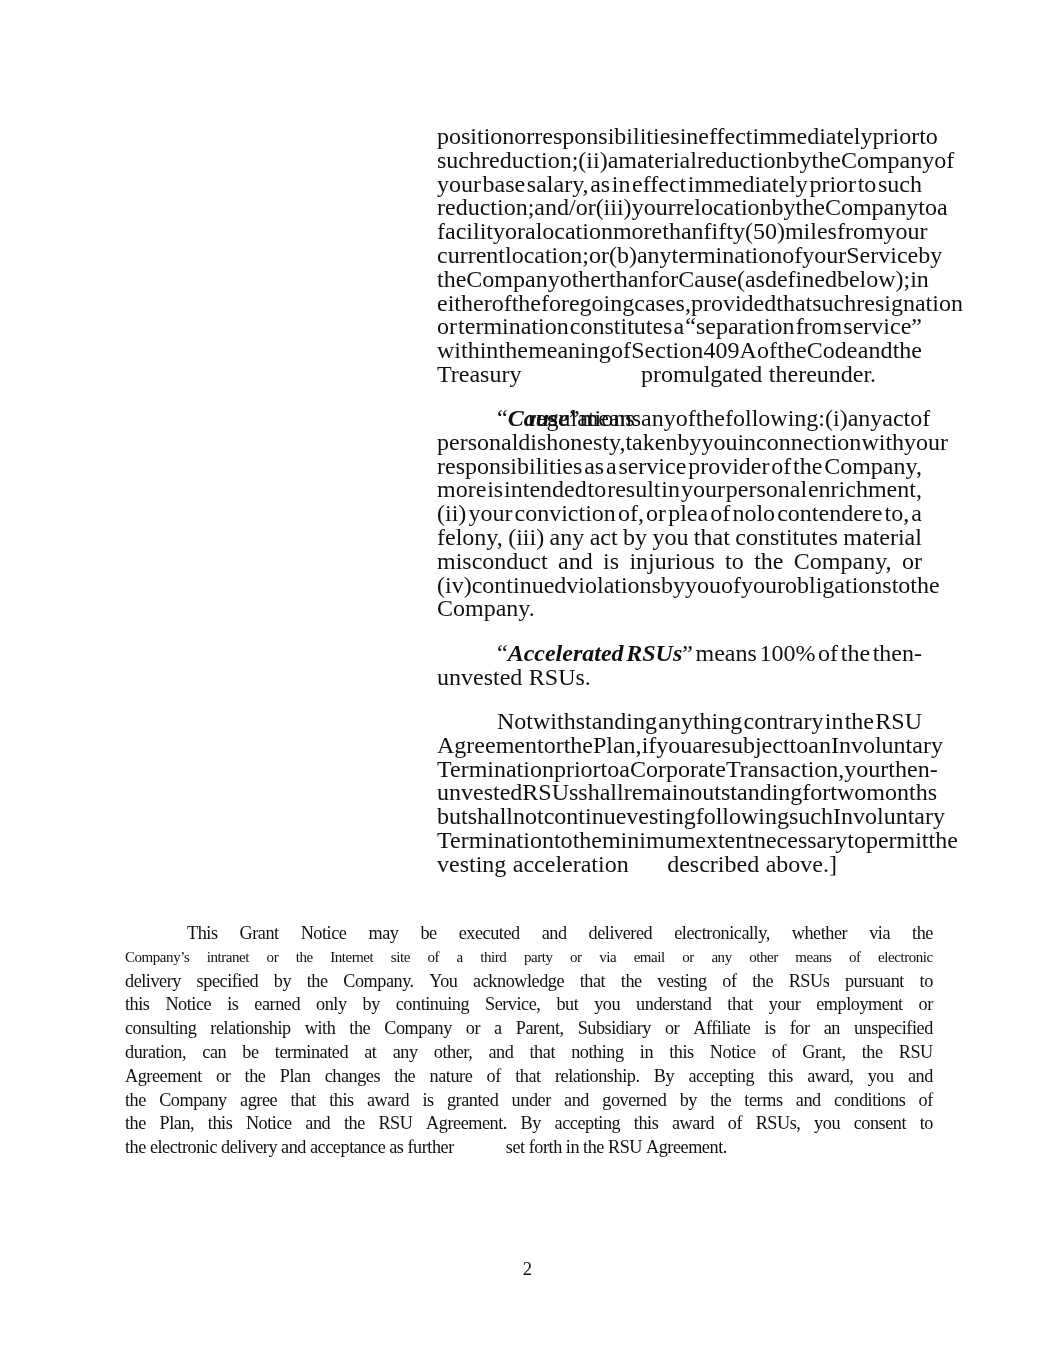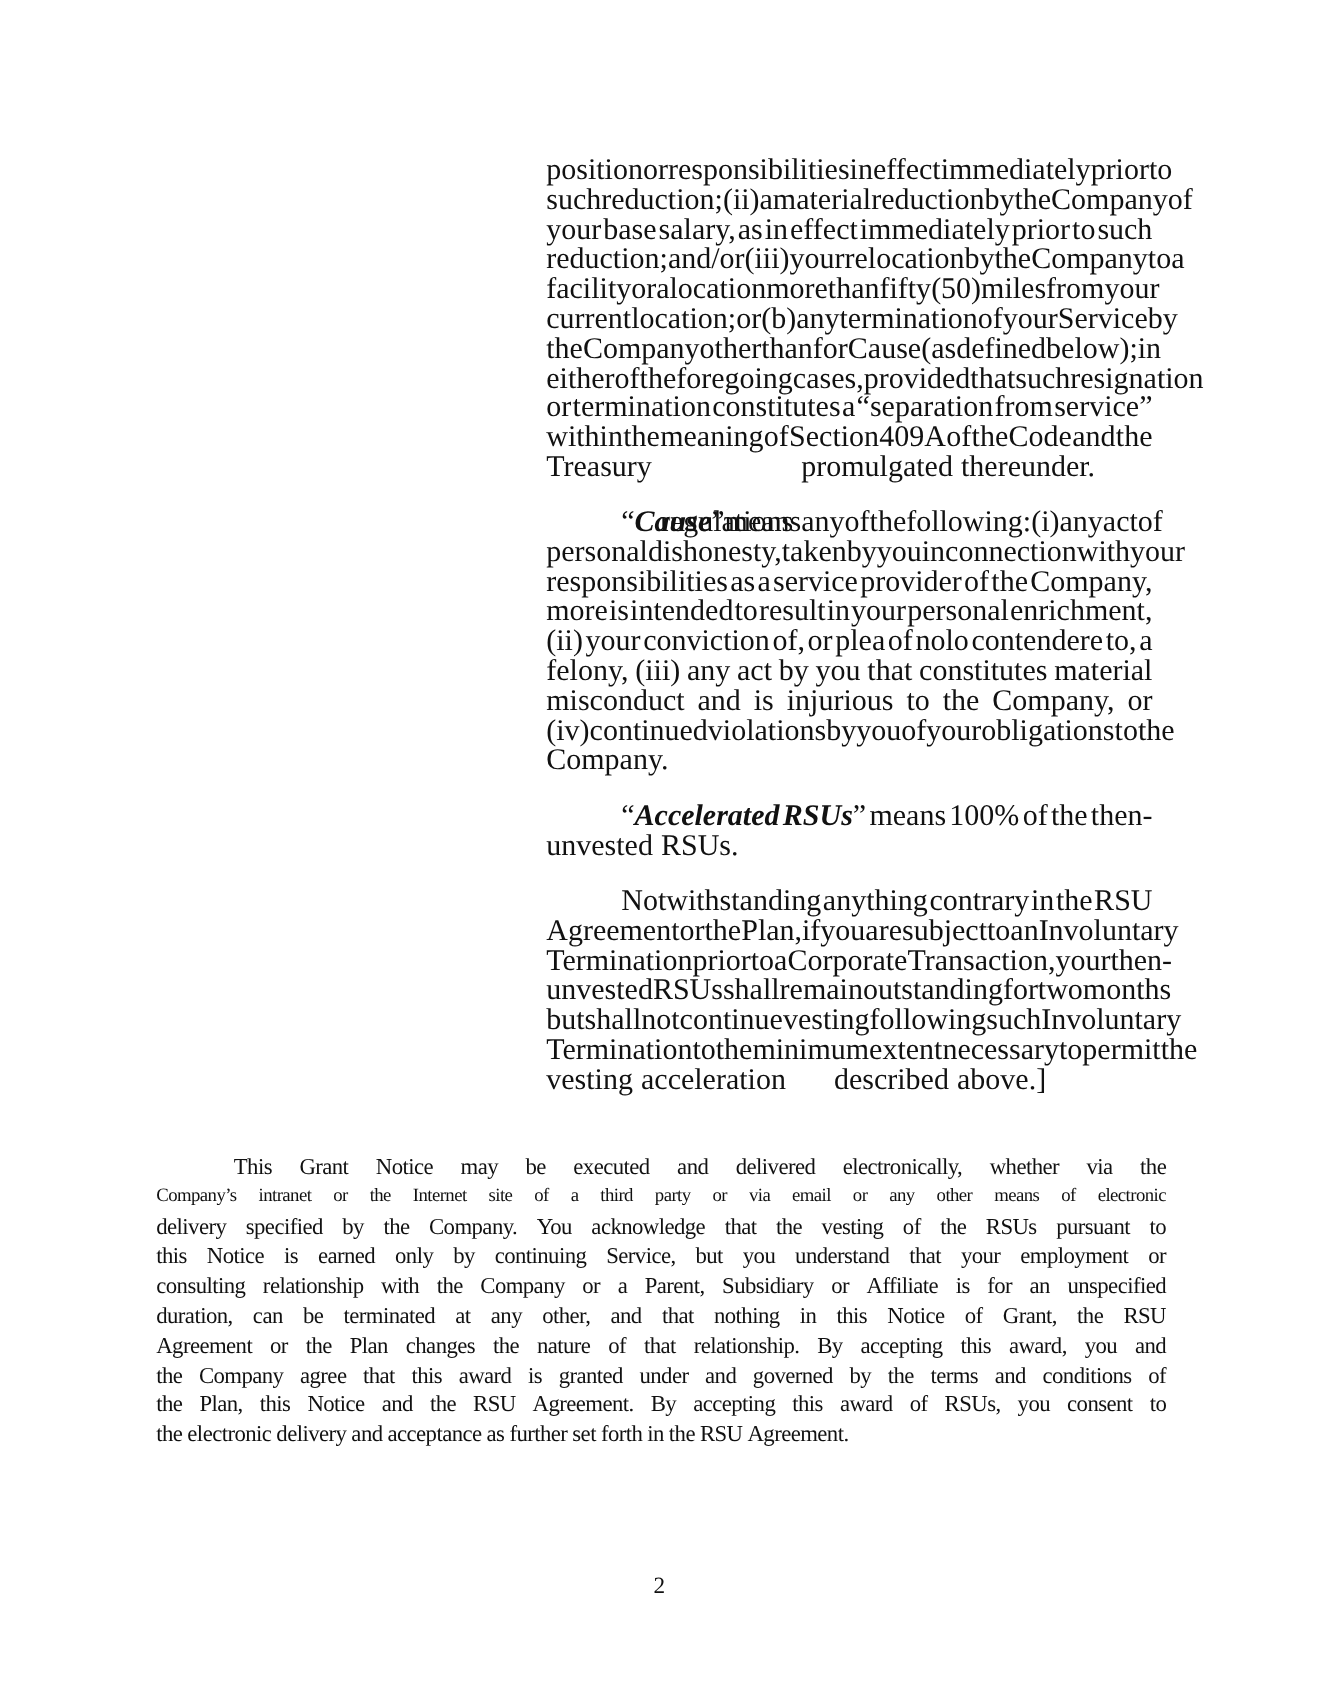--- a/index.html
+++ b/index.html
@@ -495,21 +495,21 @@
         <span>to</span>
       </div>
       <div class="jline last" style="font-size: 18.2px; letter-spacing: -0.45px;">
         <span style="margin-right: 0.22em;">the</span>
         <span style="margin-right: 0.22em;">electronic</span>
         <span style="margin-right: 0.22em;">delivery</span>
         <span style="margin-right: 0.22em;">and</span>
         <span style="margin-right: 0.22em;">acceptance</span>
         <span style="margin-right: 0.22em;">as</span>
         <span style="margin-right: 0.22em;">further</span>
-        <span style="margin-right: 0.22em;">set</span>
+        <span style="margin-right: 0.22em; margin-left: 48px;">set</span>
         <span style="margin-right: 0.22em;">forth</span>
         <span style="margin-right: 0.22em;">in</span>
         <span style="margin-right: 0.22em;">the</span>
         <span style="margin-right: 0.22em;">RSU</span>
         <span style="margin-right: 0.22em;">Agreement.</span>
       </div>
     </div>
 
   <div class="pagenum">2</div>
 </div>

